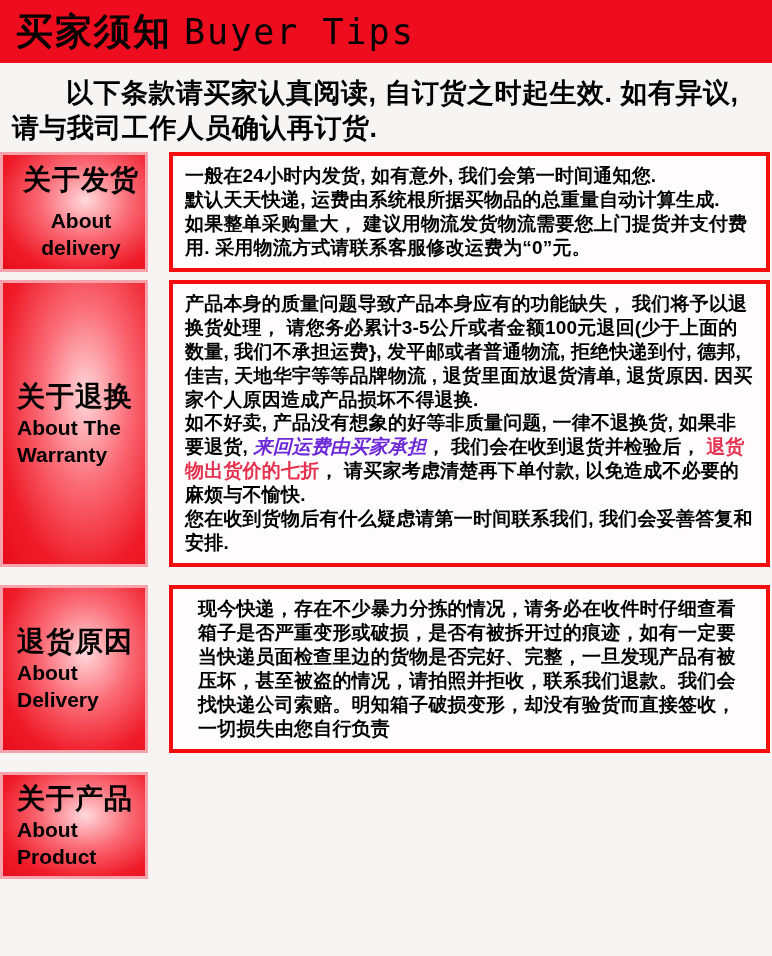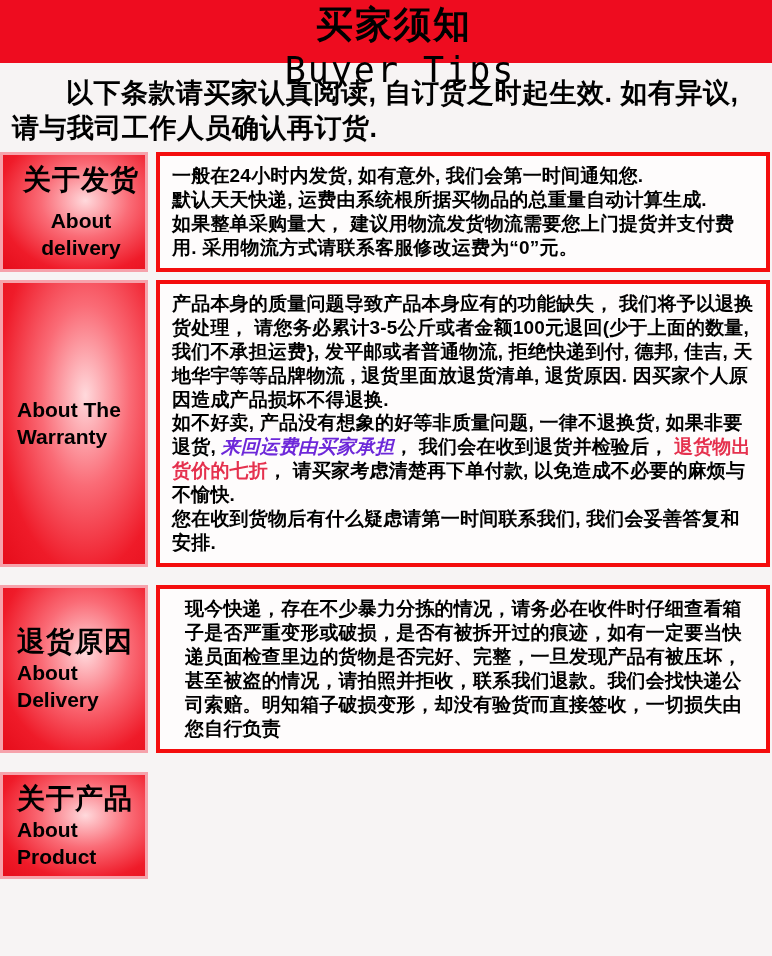--- a/index.html
+++ b/index.html
@@ -14,21 +14,20 @@
   .page { width: 772px; }
 
   
   .banner {
     height: 63px;
     background: #ee0c1f;
     display: flex;
     align-items: center;
     padding-left: 16px;
     box-sizing: border-box;
-    flex-direction: column;
   }
   .banner .t-zh {
     font-size: 37px;
     font-weight: bold;
     letter-spacing: 2px;
     color: #000;
   }
   .banner .t-en {
     font-family: "DejaVu Sans Mono", monospace;
     font-size: 35px;
@@ -76,21 +75,21 @@
   }
   .label-en {
     font-family: Liberation Sans, sans-serif;
     font-size: 21px;
     font-weight: bold;
     line-height: 1.3;
     white-space: pre-line;
   }
   .content {
     flex: 1;
-    margin-left: 8px;
+    margin-left: 21px;
     box-sizing: border-box;
     border: 4px solid #f40d0d;
     background: #fefcfc;
     padding: 8px 12px;
     font-size: 19px;
     font-weight: bold;
     line-height: 1.26;
     letter-spacing: 0.2px;
     white-space: pre-line;
   }
@@ -124,20 +123,21 @@
       <div class="label-en">About
 delivery</div>
     </div>
     <div class="content"><span>一般在24小时内发货, 如有意外, 我们会第一时间通知您.
 默认天天快递, 运费由系统根所据买物品的总重量自动计算生成.
 如果整单采购量大， 建议用物流发货物流需要您上门提货并支付费用. 采用物流方式请联系客服修改运费为“0”元。</span></div>
   </section>
 
   <section class="row r2">
     <div class="label">
+      <div class="label-zh">关于退换</div>
       <div class="label-en">About The
 Warranty</div>
     </div>
     <div class="content"><span>产品本身的质量问题导致产品本身应有的功能缺失， 我们将予以退换货处理， 请您务必累计3-5公斤或者金额100元退回(少于上面的数量, 我们不承担运费}, 发平邮或者普通物流, 拒绝快递到付, 德邦, 佳吉, 天地华宇等等品牌物流 , 退货里面放退货清单, 退货原因. 因买家个人原因造成产品损坏不得退换.
 如不好卖, 产品没有想象的好等非质量问题, 一律不退换货, 如果非要退货, </span><span style="color: #6d28d9; font-style: italic;">来回运费由买家承担</span><span>， 我们会在收到退货并检验后， </span><span style="color: rgb(229, 49, 78);">退货物出货价的七折</span><span>， 请买家考虑清楚再下单付款, 以免造成不必要的麻烦与不愉快.
 您在收到货物后有什么疑虑请第一时间联系我们, 我们会妥善答复和安排.</span></div>
   </section>
 
   <section class="row r3">
     <div class="label">

